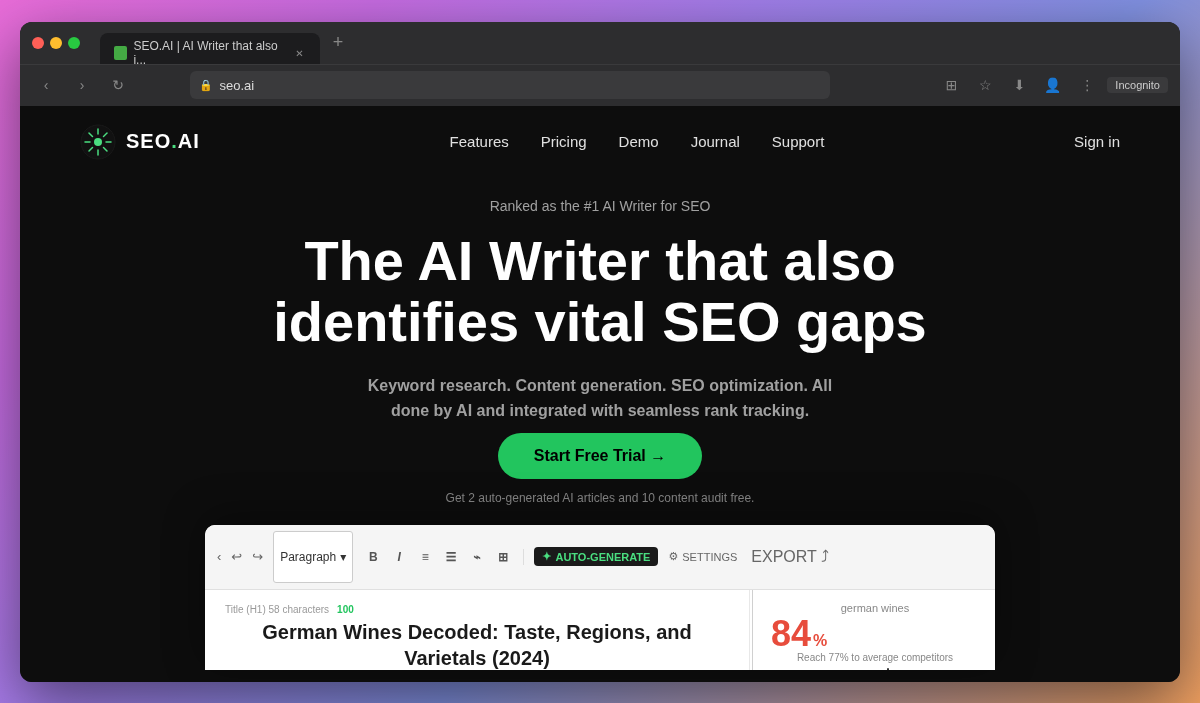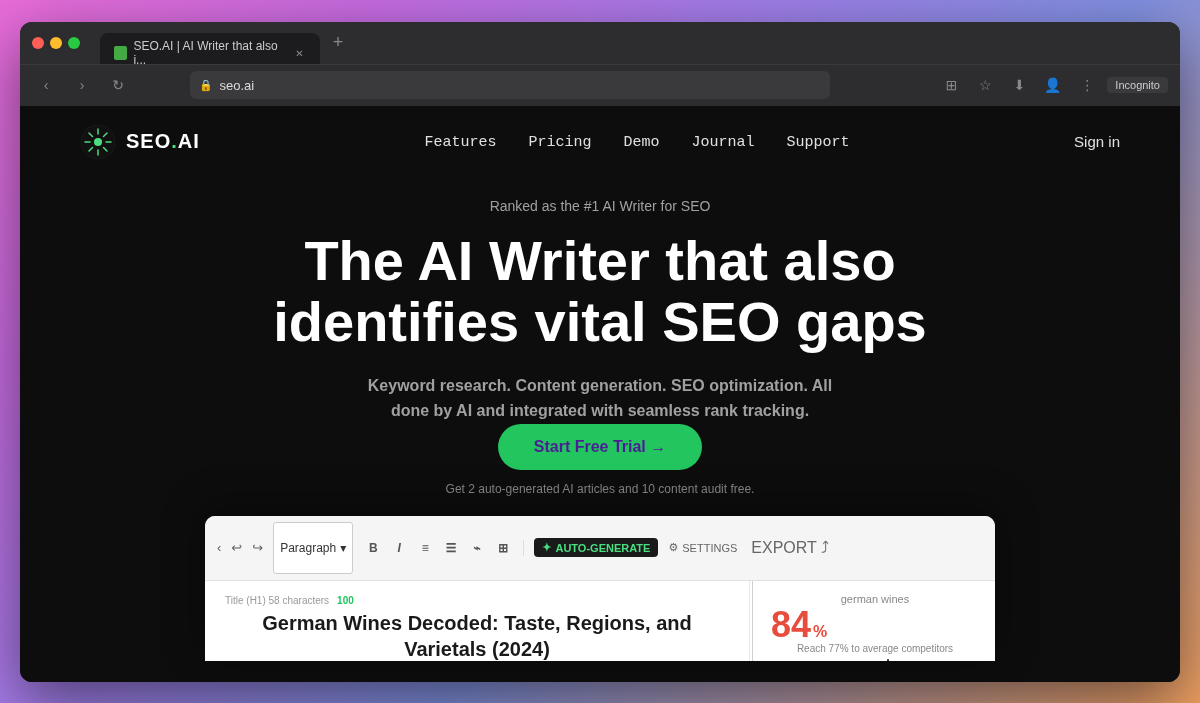--- a/index.html
+++ b/index.html
@@ -218,21 +218,20 @@
       align-items: center;
       gap: 32px;
       list-style: none;
     }
 
     .nav-links li a {
       color: #e0e0e0;
       text-decoration: none;
       font-size: 15px;
       font-weight: 400;
-      font-family: Liberation Mono, monospace;
     }
 
     .nav-right {
       display: flex;
       align-items: center;
       gap: 20px;
     }
 
     .signin-link {
       color: #e0e0e0;
@@ -282,31 +281,32 @@
     .hero-description {
       font-size: 16px;
       color: #a0a0a0;
       max-width: 480px;
       line-height: 1.6;
       font-weight: bold;
     }
 
     .hero-cta {
       background: #22c55e;
-      color: #4c1d95;
+      color: #000000;
       border: none;
       border-radius: 50px;
       padding: 14px 36px;
       font-size: 16px;
       font-weight: 700;
       cursor: pointer;
       display: flex;
       align-items: center;
       gap: 8px;
       margin-bottom: 12px;
+      margin-top: 9px;
     }
 
     .hero-cta-note {
       font-size: 12px;
       color: #888;
       margin-bottom: 20px;
     }
 
     
     .editor-preview {

